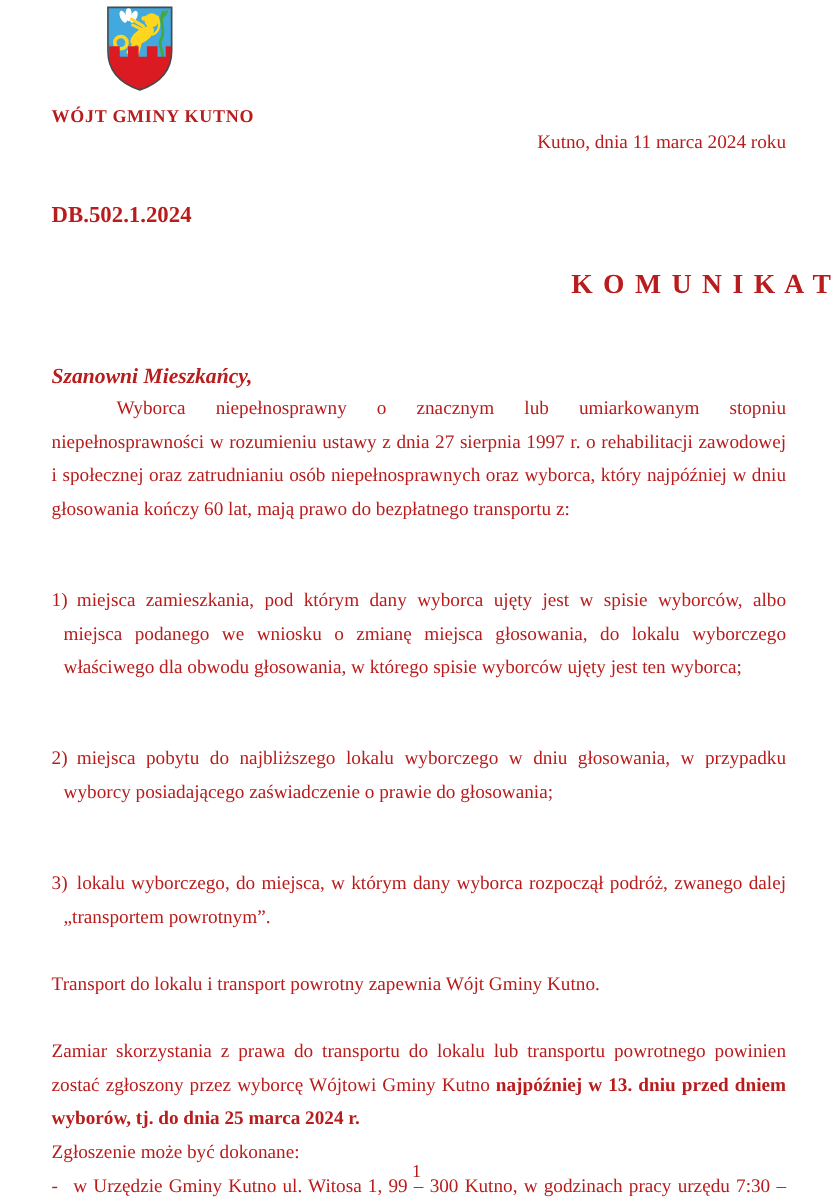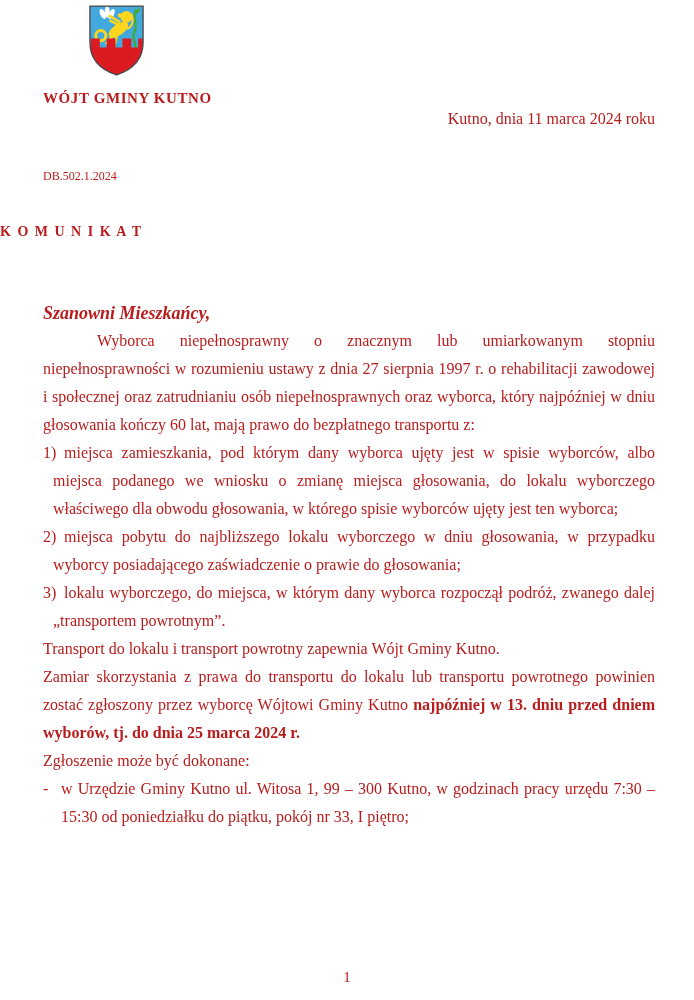--- a/index.html
+++ b/index.html
@@ -3,28 +3,28 @@
 <meta charset="utf-8">
 <style>
   html,body { margin:0; padding:0; background:#ffffff; }
   .page {
     position:relative; width:694px; height:1000px; background:#ffffff;
     font-family:"Liberation Serif", serif; color:#b91c1c; overflow:hidden;
   }
   .crest { position:absolute; left:87px; top:3px; width:59px; height:75px; }
   .sender { position:absolute; left:43px; top:90px; font-size:15px; font-weight:bold; letter-spacing:0.6px; }
   .dateline { position:absolute; right:39px; top:110px; font-size:16px; }
-  .reference { position:absolute; left:43px; top:169px; font-size:12px; font-weight:normal; }
-  .doc-title { position:absolute; left:0; right:0; top:224px; text-align:left; font-size:14px; font-weight:bold; letter-spacing:1.5px; }
+  .reference { position:absolute; left:43px; top:169px; font-size:19px; font-weight:bold; }
+  .doc-title { position:absolute; left:0; right:0; top:224px; text-align:right; font-size:23px; font-weight:bold; letter-spacing:1.5px; }
   .body-text { position:absolute; left:43px; top:299px; width:612px; font-size:16px; line-height:28px; text-align:justify; }
   .salutation { font-size:18px; font-weight:bold; font-style:italic; text-align:left; line-height:28px; }
   p { margin:0; }
   .intro { text-indent:54px; }
-  .p-gap { }
-  .li-num { padding-left:10px; text-indent:-10px; }
+  .p-gap { margin-top:28px; }
+  .li-num { padding-left:10px; text-indent:-10px;margin-top:48px; }
   .li-num .marker { display:inline-block; width:21px; text-indent:0; }
   .li-dash { padding-left:18px; text-indent:-18px; }
   .li-dash .marker { display:inline-block; width:18px; text-indent:0; }
   .b { font-weight:bold; }
   .page-number { position:absolute; left:0; right:0; top:969px; text-align:center; font-size:15px; }
 </style>
 </head>
 <body>
 
 <div class="page">

